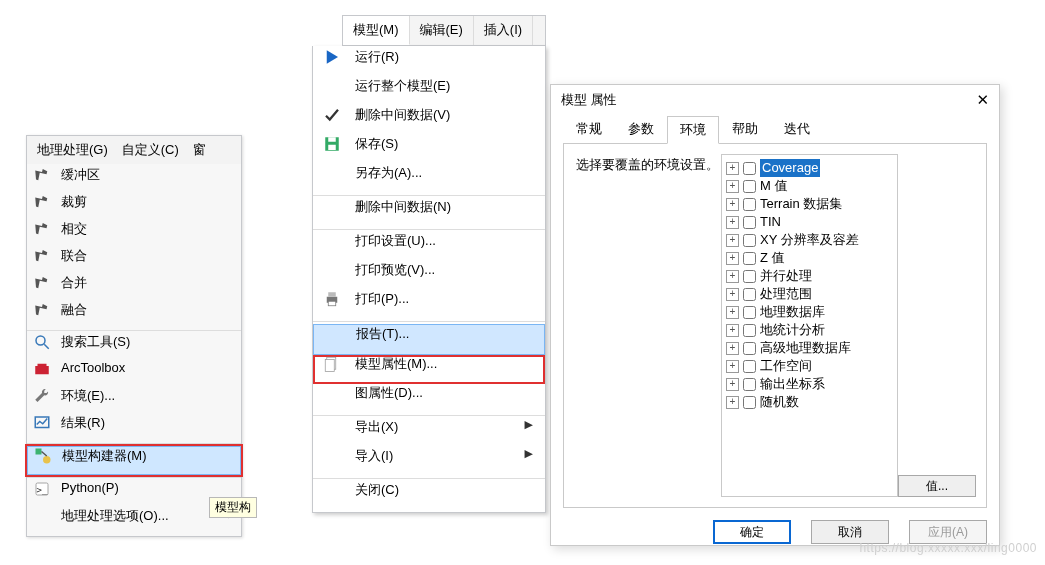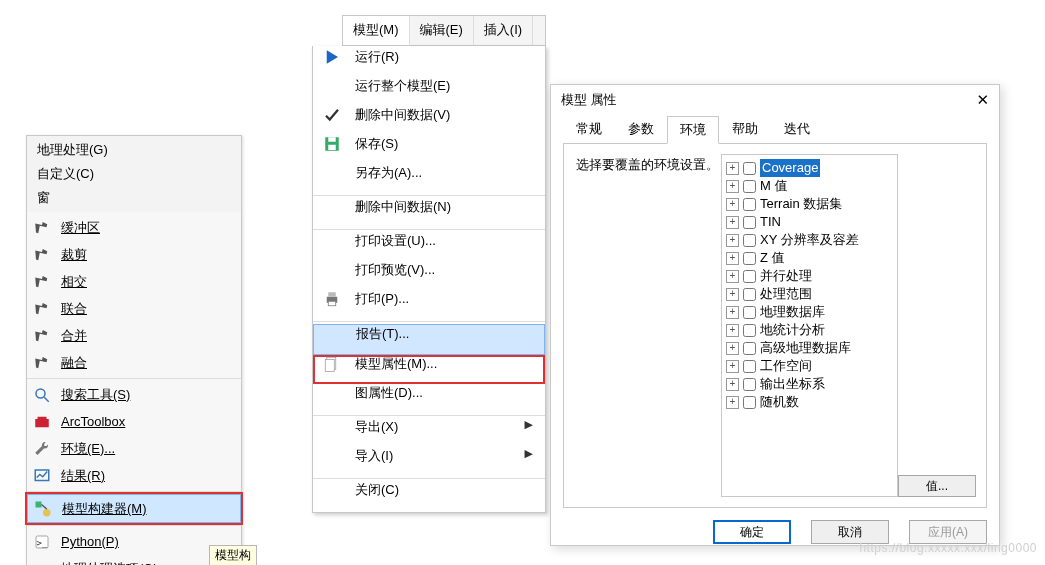--- a/index.html
+++ b/index.html
@@ -20,34 +20,32 @@
     width: 214px;
     border: 1px solid #c6c8cc;
     background: #f7f7f7;
     box-shadow: 1px 1px 3px rgba(0,0,0,.15);
   }
   .panel1 .menubar {
     display: flex;
     gap: 2px;
     padding: 3px 4px;
     background: #f3f3f3;
-    flex-direction: column;
   }
   .panel1 .menubar span {
     padding: 2px 6px;
     cursor: default;
   }
   .panel1 ul { list-style: none; margin: 0; padding: 2px 0; }
   .panel1 li {
     display: flex;
-    align-items: center;
+    align-items: flex-start;
     height: 27px;
-    padding: 0 20px 0 6px;
+    padding: 0 4px 0 6px;
     gap: 10px;
-    text-decoration: underline;
   }
   .panel1 .sep  { height: 1px; background: #ddd; margin: 2px 0; }
   .panel1 .hl {
     background: #cfe7ff;
     border: 1px solid #7ab6f4;
     box-shadow: 0 0 0 2px #e03030;   
   }
   .panel1 .tag {
     position: absolute;
     right: -16px;

